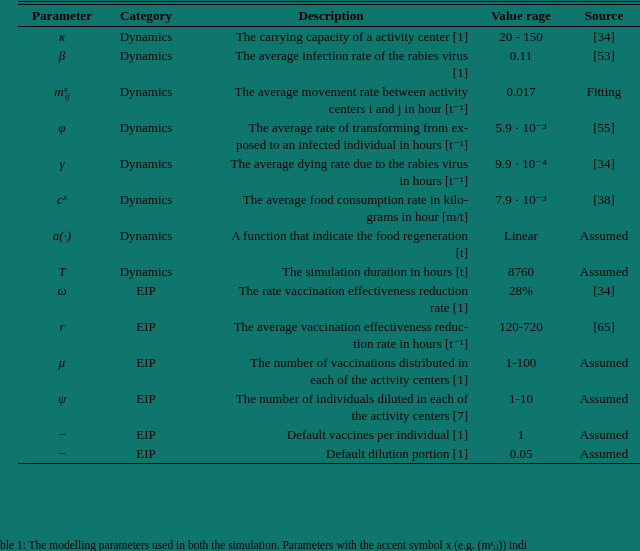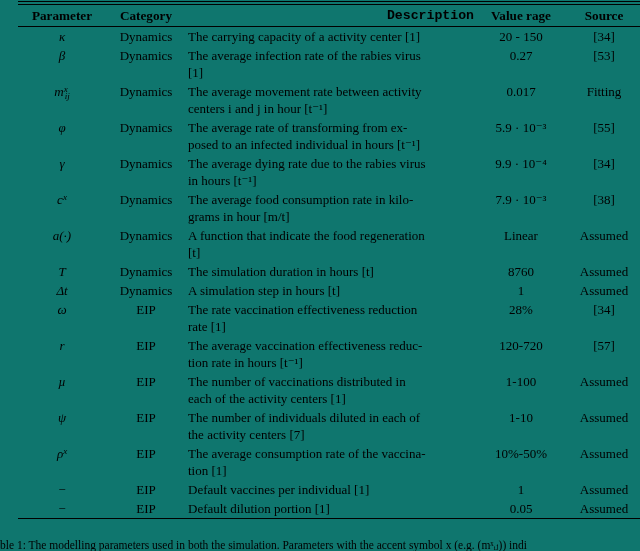--- a/index.html
+++ b/index.html
@@ -25,29 +25,29 @@
   col.c-cat   { width: 80px; }
   col.c-desc  { width: 288px; }
   col.c-val   { width: 94px; }
   col.c-src   { width: 72px; }
 
   thead tr { border-bottom: 1px solid #000; }
   th {
     font-weight: bold; font-size: 13.2px; line-height: 17px;
     padding: 2px 0 2px; text-align: center; vertical-align: middle;
   }
-  th.left { text-align: right; padding-left: 2px; font-family: Liberation Mono, monospace; }
+  th.left { text-align: center; padding-left: 2px; }
 
   td {
     font-size: 13px; line-height: 17px; vertical-align: top;
     padding: 1px 0 1px; text-align: center;
   }
   td.param { font-style: italic; }
   td.desc {
-    text-align: left; white-space: pre-line; padding-right: 6px; padding-left: 2px;
+    text-align: right; white-space: pre-line; padding-right: 6px; padding-left: 2px;
   }
   .sup { font-size: 9px; font-style: italic; position: relative; top: -4px; }
   .sub { font-size: 9px; font-style: italic; position: relative; top: 3px; margin-left: -3px; }
   .sup:empty, .sub:empty { display: none; }
 
   .caption {
     position: absolute; left: 0; top: 538px; width: 640px;
     font-size: 11.5px; line-height: 15px; white-space: nowrap; overflow: hidden;
   }
 </style>
@@ -80,21 +80,21 @@
     <td class="desc">The carrying capacity of a activity center [1]</td>
     <td>20 - 150</td>
     <td>[34]</td>
   </tr>
 
   <tr>
     <td class="param"><span>β</span></td>
     <td>Dynamics</td>
     <td class="desc">The average infection rate of the rabies virus
 [1]</td>
-    <td>0.27</td>
+    <td>0.11</td>
     <td>[53]</td>
   </tr>
 
   <tr>
     <td class="param"><span>m</span><span class="sup">x</span><span class="sub">ij</span></td>
     <td>Dynamics</td>
     <td class="desc">The average movement rate between activity
 centers i and j in hour [t⁻¹]</td>
     <td>0.017</td>
     <td>Fitting</td>
@@ -138,72 +138,57 @@
   </tr>
 
   <tr>
     <td class="param"><span>T</span></td>
     <td>Dynamics</td>
     <td class="desc">The simulation duration in hours [t]</td>
     <td>8760</td>
     <td>Assumed</td>
   </tr>
 
-  <tr>
-    <td class="param"><span>Δt</span></td>
-    <td>Dynamics</td>
-    <td class="desc">A simulation step in hours [t]</td>
-    <td>1</td>
-    <td>Assumed</td>
-  </tr>
 
   <tr>
     <td class="param"><span>ω</span></td>
     <td>EIP</td>
     <td class="desc">The rate vaccination effectiveness reduction
 rate [1]</td>
     <td>28%</td>
     <td>[34]</td>
   </tr>
 
   <tr>
     <td class="param"><span>r</span></td>
     <td>EIP</td>
     <td class="desc">The average vaccination effectiveness reduc-
 tion rate in hours [t⁻¹]</td>
     <td>120-720</td>
-    <td>[57]</td>
+    <td>[65]</td>
   </tr>
 
   <tr>
     <td class="param"><span>µ</span></td>
     <td>EIP</td>
     <td class="desc">The number of vaccinations distributed in
 each of the activity centers [1]</td>
     <td>1-100</td>
     <td>Assumed</td>
   </tr>
 
   <tr>
     <td class="param"><span>ψ</span></td>
     <td>EIP</td>
     <td class="desc">The number of individuals diluted in each of
 the activity centers [7]</td>
     <td>1-10</td>
     <td>Assumed</td>
   </tr>
 
-  <tr>
-    <td class="param"><span>ρ</span><span class="sup">x</span></td>
-    <td>EIP</td>
-    <td class="desc">The average consumption rate of the vaccina-
-tion [1]</td>
-    <td>10%-50%</td>
-    <td>Assumed</td>
-  </tr>
 
   <tr>
     <td class="param"><span>−</span></td>
     <td>EIP</td>
     <td class="desc">Default vaccines per individual [1]</td>
     <td>1</td>
     <td>Assumed</td>
   </tr>
 
   <tr>

